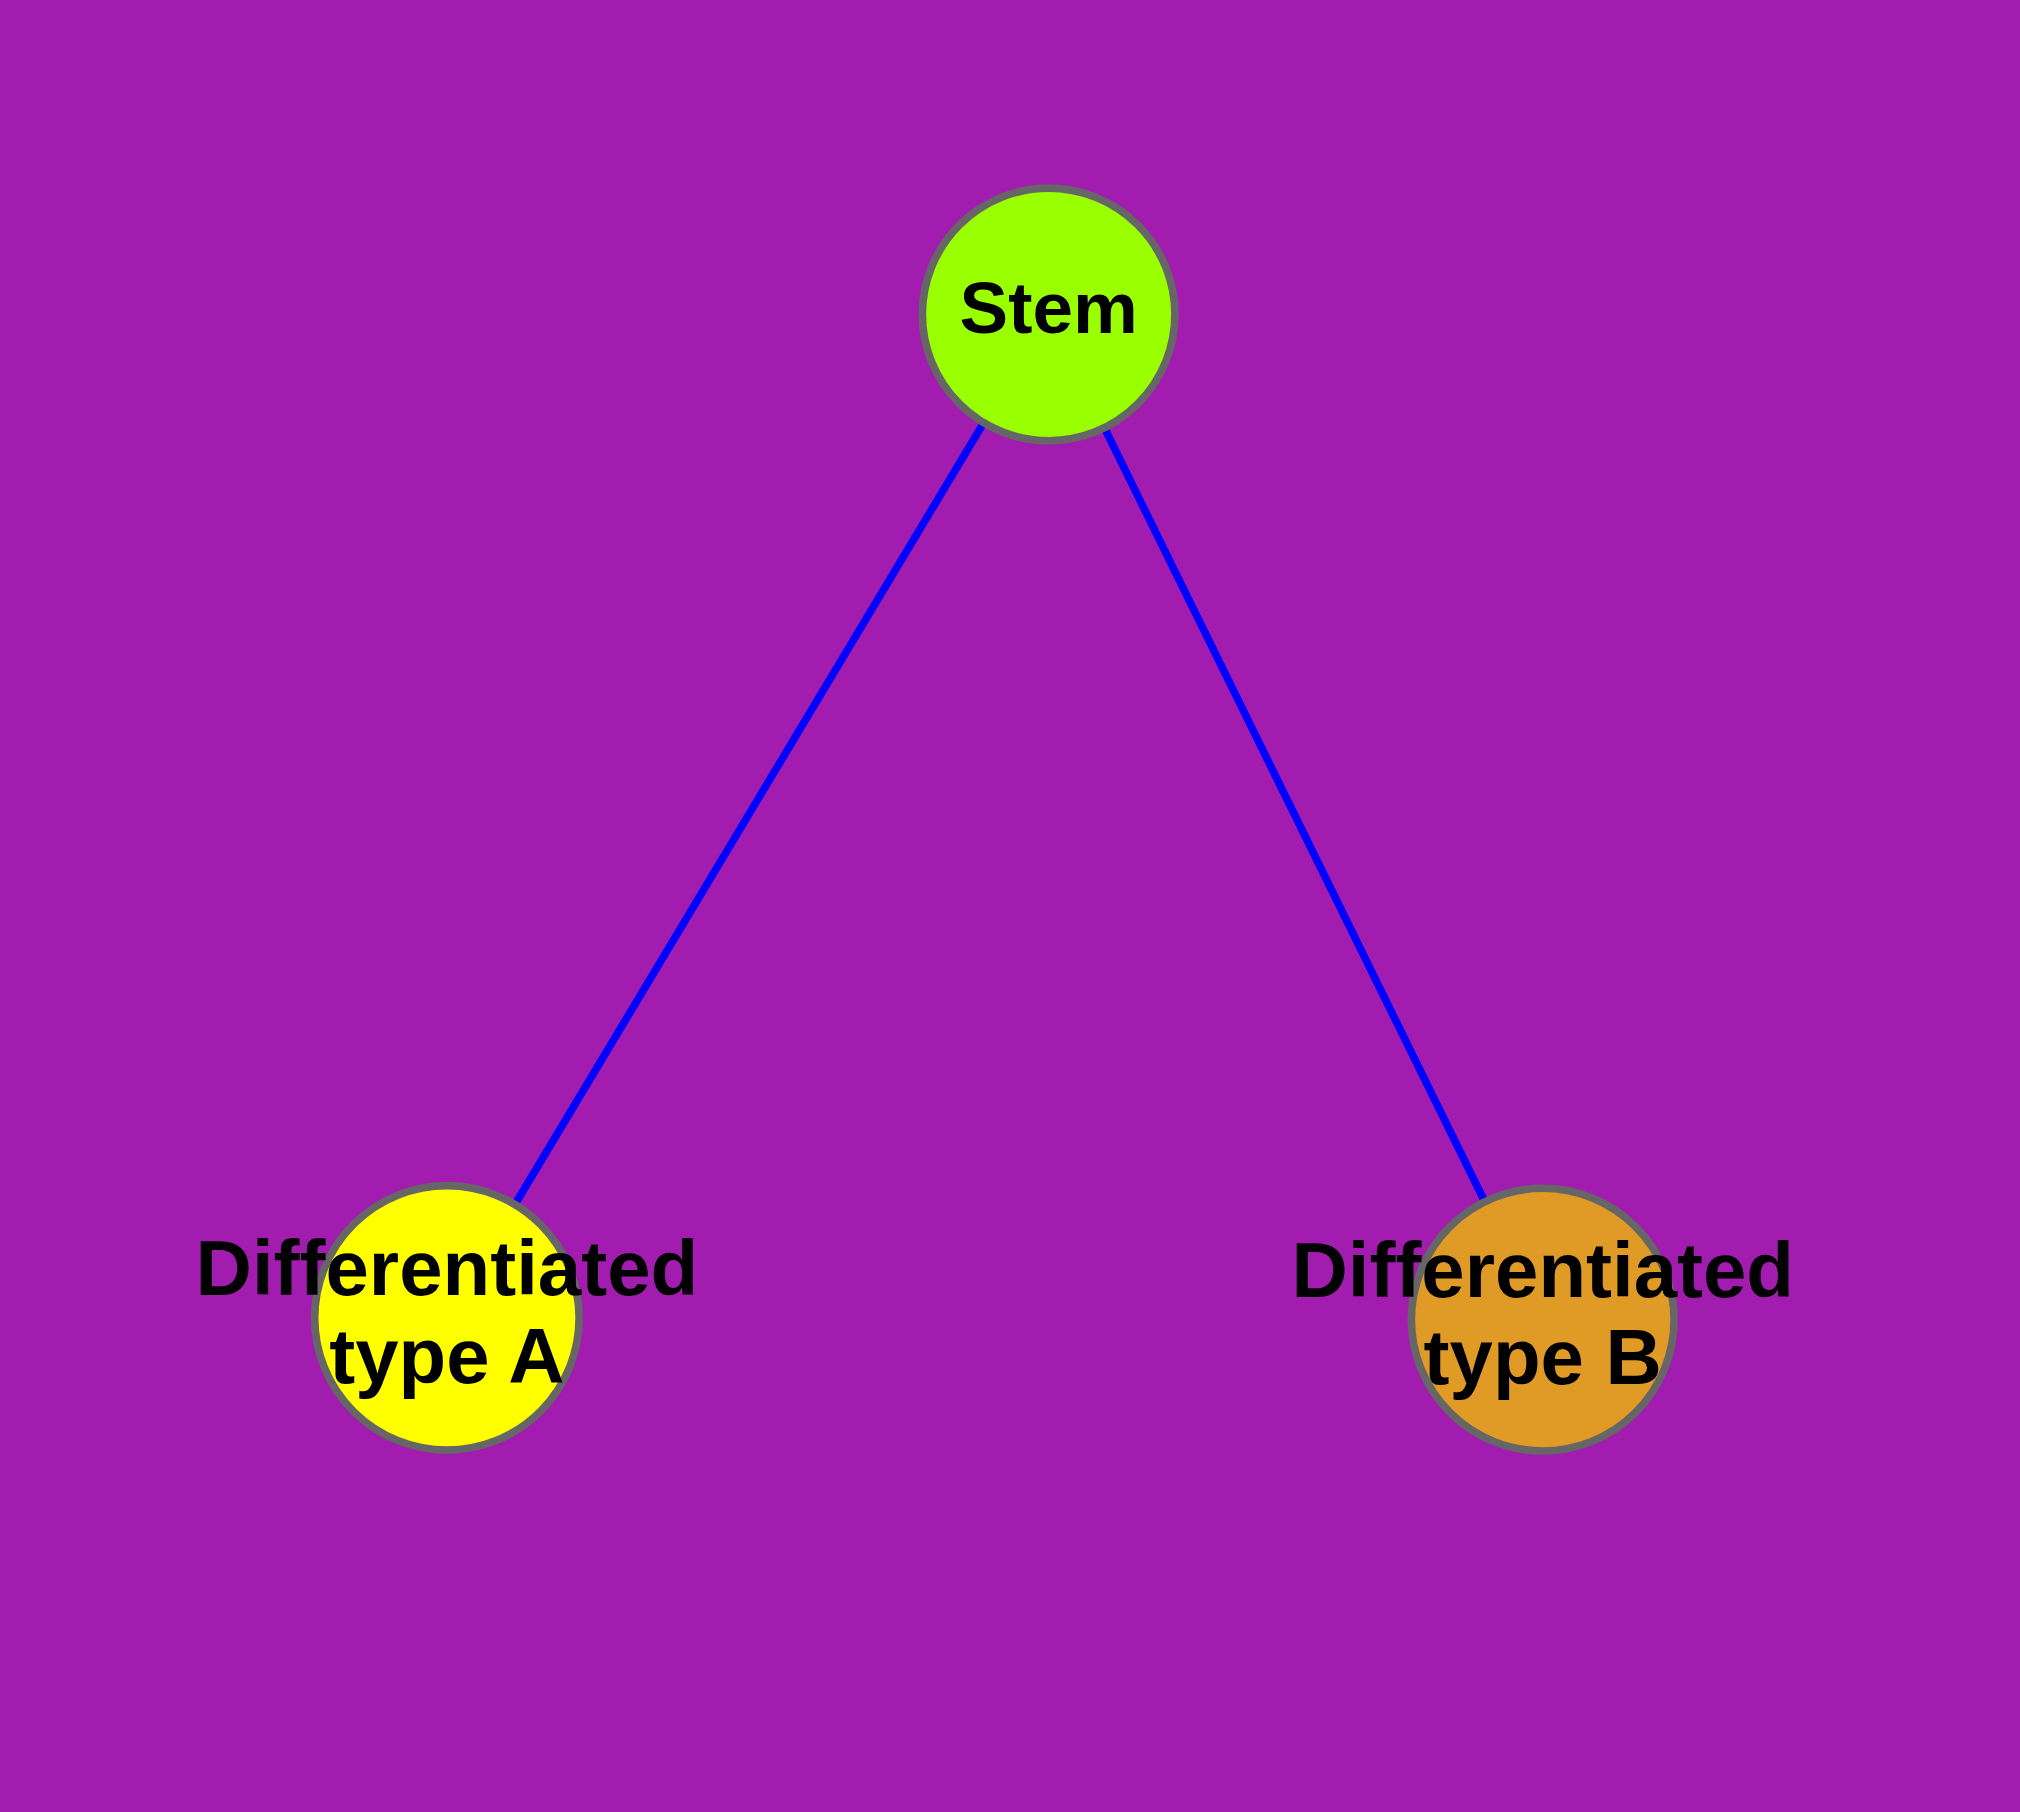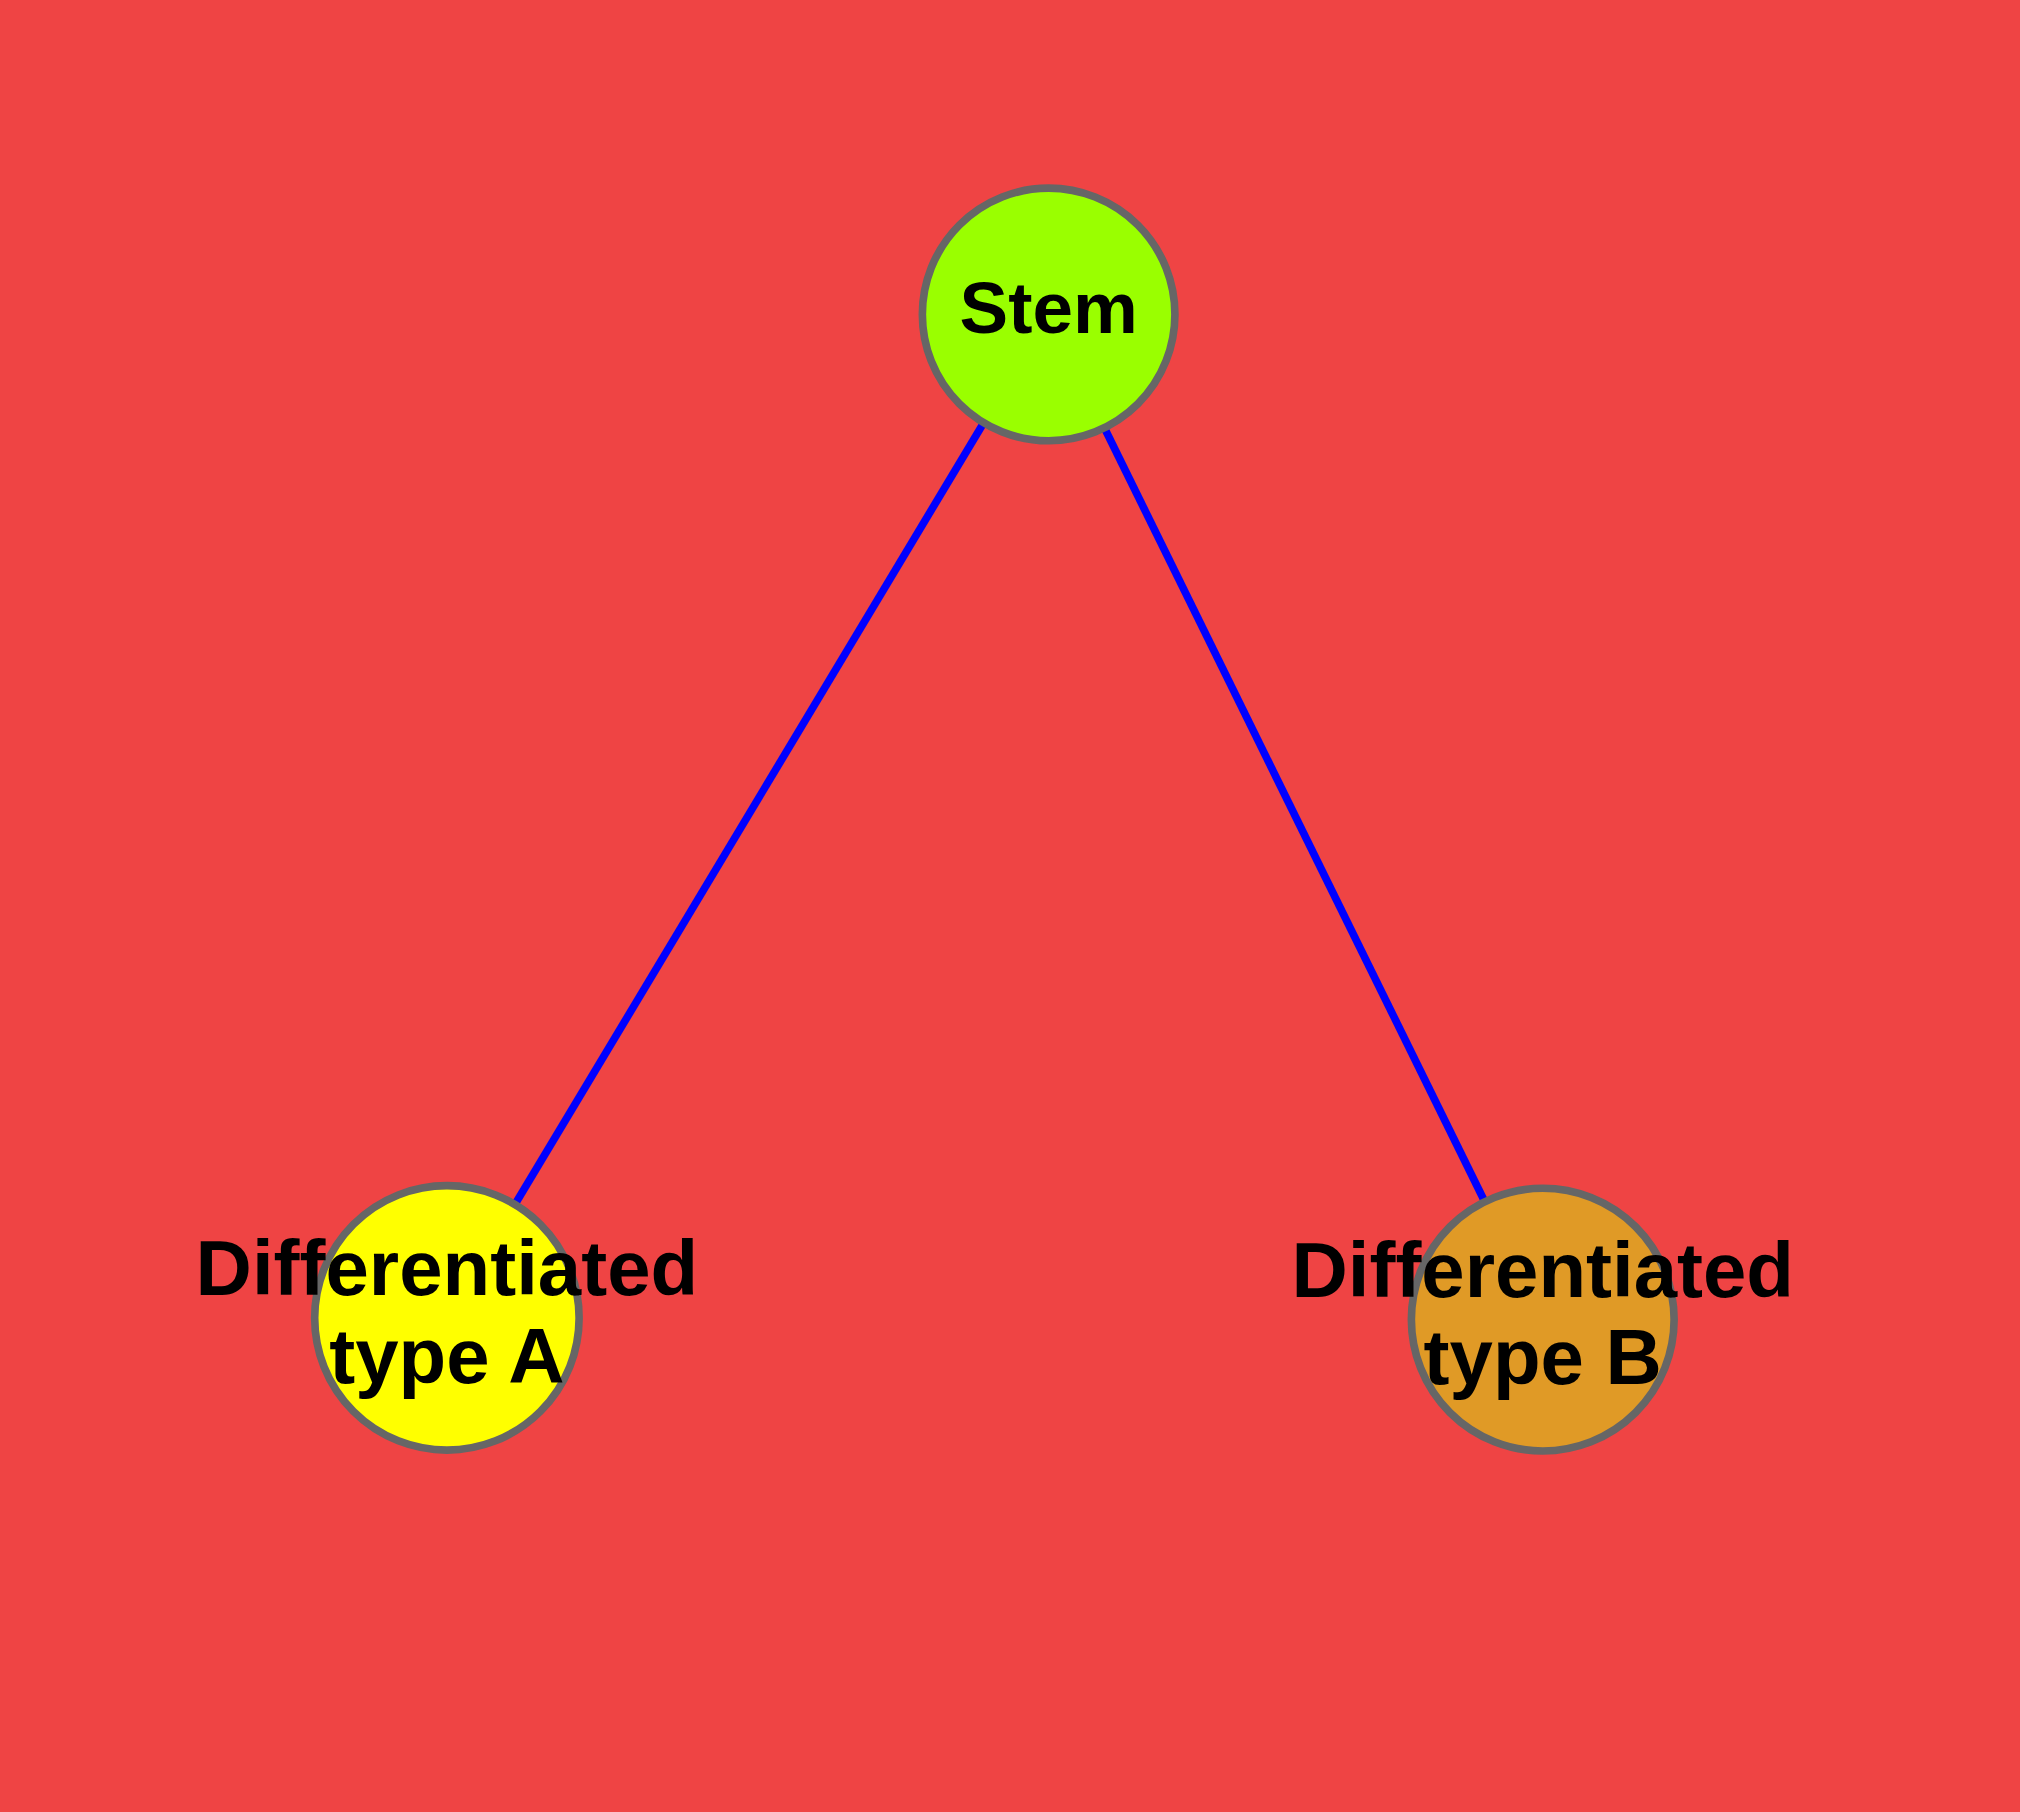--- a/index.html
+++ b/index.html
@@ -44,21 +44,21 @@
   .label-stem {
     font-size: 86px;
   }
   .label-leaf {
     font-size: 92px;
   }
 </style>
 </head>
 <body>
 
-<div id="canvas" style="background: #ef4444;">
+<div id="canvas" style="background: #a21caf;">
   <svg id="graph-svg" viewBox="0 0 2384 2138">
 
     <line class="edge-line" x1="1160.3718780226532" y1="498.78548791715303" x2="607.2281008621886" y2="1421.2111670129136" stroke="#0000ff"></line>
     <line class="edge-line" x1="1302.7313259667387" y1="504.7175859289059" x2="1751.6217750010435" y2="1417.8978132954335" stroke="#0000ff"></line>
 
     <g>
       <circle class="node-circle" cx="1237" cy="371" r="149" fill="#9aff00" stroke="#666666"></circle>
       <text class="node-label label-stem" x="1237" y="371"><tspan x="1237" y="371">Stem</tspan></text>
     </g>
 

